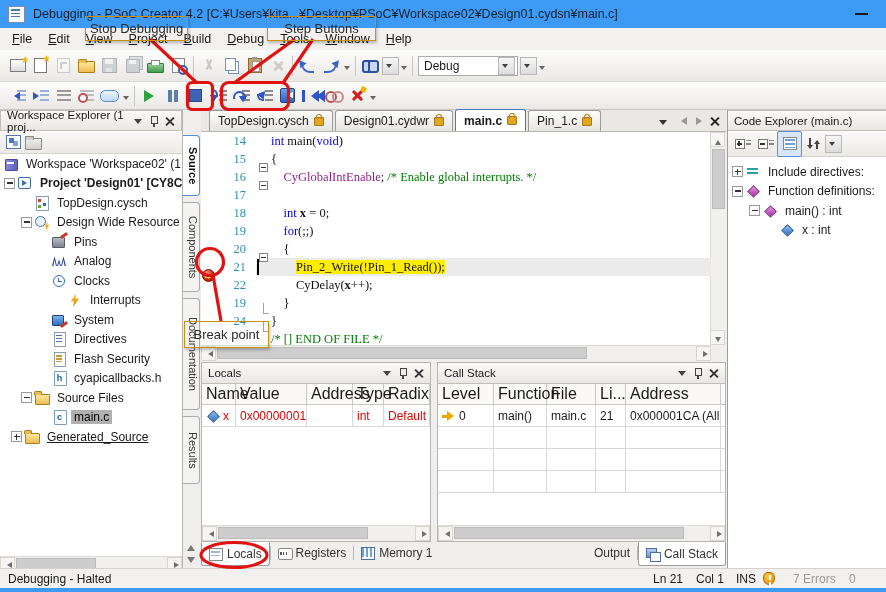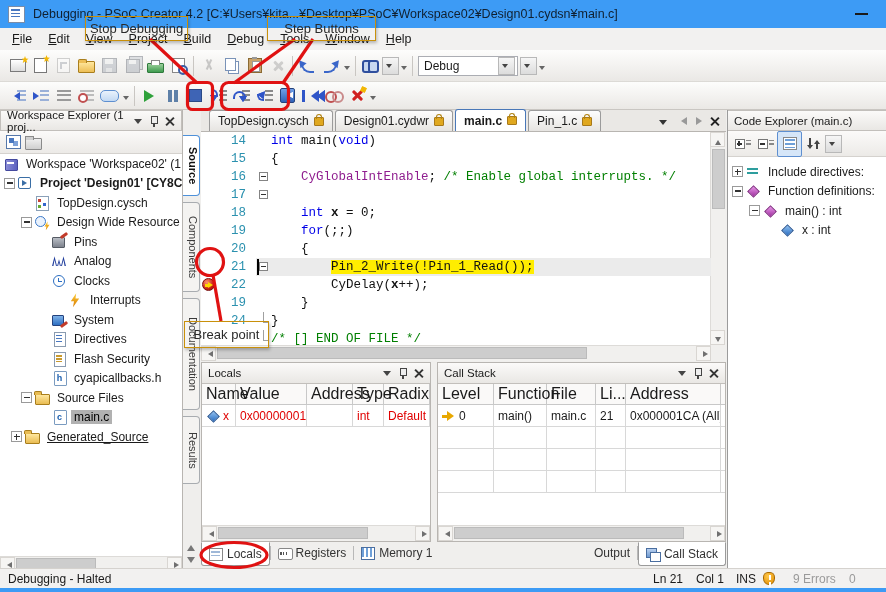--- a/index.html
+++ b/index.html
@@ -210,21 +210,21 @@
   .lock::before{content:"";position:absolute;left:1px;top:-4px;width:4px;height:4px;border:1.5px solid #B08314;border-bottom:none;border-radius:3px 3px 0 0;}
   .etab-ctrl{position:absolute;right:4px;top:4px;display:flex;align-items:center;}
   .ec{width:15px;height:15px;position:relative;margin-left:2px;}
   .ec.chev::after{content:"";position:absolute;left:3px;top:6px;border:4px solid transparent;border-top:5px solid #333;}
   .ec.left::after{content:"";position:absolute;left:4px;top:3px;border:4.5px solid transparent;border-right:6px solid #999;}
   .ec.right::after{content:"";position:absolute;left:6px;top:3px;border:4.5px solid transparent;border-left:6px solid #999;}
   .ec.close::before,.ec.close::after{content:"";position:absolute;left:6.5px;top:2px;width:2px;height:11px;background:#222;}
   .ec.close::before{transform:rotate(45deg);} .ec.close::after{transform:rotate(-45deg);}
   .codearea{position:absolute;left:0;top:22px;right:15px;height:213px;background:#fff;overflow:hidden;
             font-family:"Liberation Mono","DejaVu Sans Mono",monospace;font-size:12.5px;}
-  .cl{display:flex;height:18px;position:relative;align-items:flex-end;}
+  .cl{display:flex;height:18px;position:relative;align-items:center;font-family:Liberation Serif, serif;}
   .bpm{width:16px;flex:none;background:#F4F3F1;border-right:1px solid #E3E1DE;position:relative;z-index:2;}
   .bpdot{position:absolute;left:1px;top:2px;width:13px;height:13px;border-radius:50%;
          background:radial-gradient(circle at 35% 30%,#FF9070,#C02010 65%,#8E1010);border:1px solid #7A0C0C;box-sizing:border-box;}
   .bpdot::before{content:"";position:absolute;left:2px;top:5px;width:3px;height:2.5px;background:#FFD800;}
   .bpdot::after{content:"";position:absolute;left:4.5px;top:2.5px;border:3.5px solid transparent;border-left:5px solid #FFD800;}
   .ln{width:33px;flex:none;text-align:right;padding-right:5px;color:#2B91AF;box-sizing:border-box;line-height:18px;z-index:2;background:#fff;}
   .cb{width:6px;flex:none;z-index:2;}
   .cb.on{background:#3FAE49;}
   .fold{width:14px;flex:none;position:relative;z-index:2;}
   .fold.fm::before{content:"";position:absolute;left:2px;top:4px;width:9px;height:9px;background:#fff;border:1px solid #848484;box-sizing:border-box;}
@@ -934,21 +934,21 @@
       </div>
   </div>
 </div>
 
 <div class="statusbar">
   <span class="sl">Debugging - Halted</span>
   <span class="st-item" style="left:653px;">Ln 21</span>
   <span class="st-item" style="left:696px;">Col 1</span>
   <span class="st-item" style="left:736px;">INS</span>
   <span class="st-ico"></span>
-  <span class="st-item st-dim" style="left:793px;">9 Errors</span>
+  <span class="st-item st-dim" style="left:793px;">7 Errors</span>
   <span class="st-item st-dim" style="left:849px;">0 Warni</span>
 </div>
 <div class="bottomedge"></div>
 
 <div class="callout" style="left:85px;top:16px;width:101px;height:23px;">Stop Debugging</div>
 <div class="callout" style="left:267px;top:16px;width:107px;height:23px;">Step Buttons</div>
 <div class="callout" style="left:184px;top:321px;width:83px;height:25px;">Break point</div>
 
 <svg class="annsvg" width="886" height="592">
   <g fill="none" stroke="#E01212" stroke-width="3.2">

